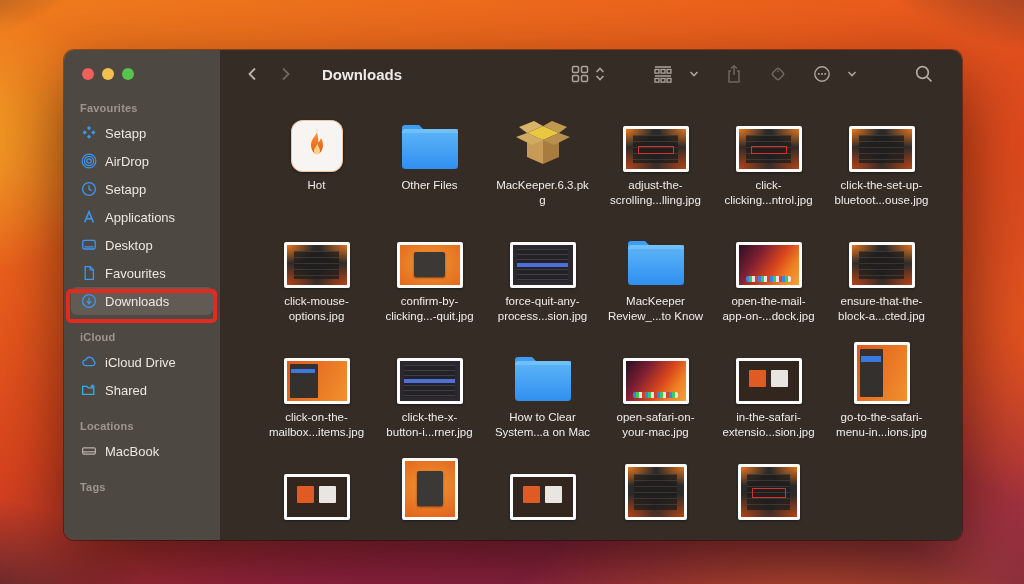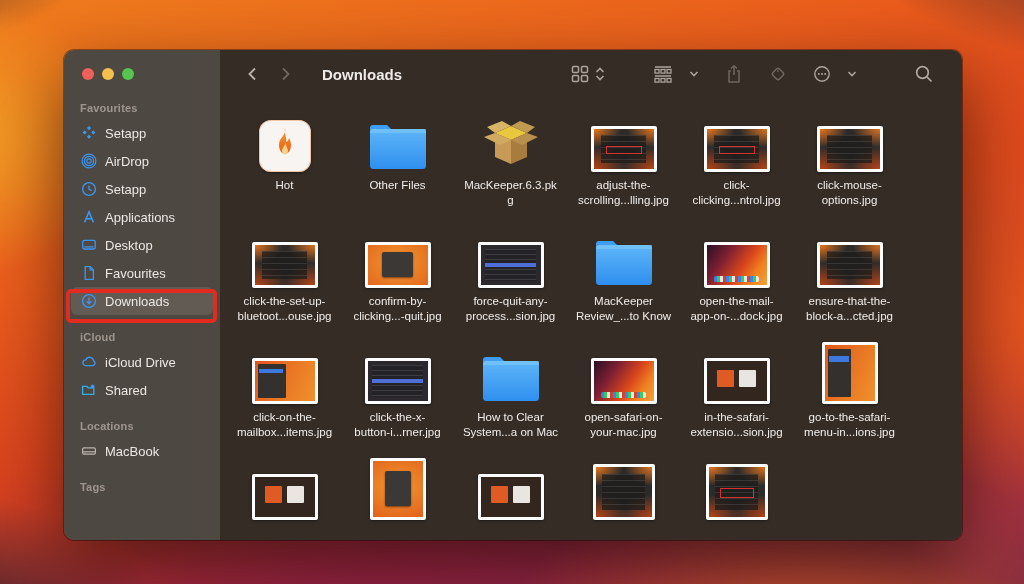--- a/index.html
+++ b/index.html
@@ -51,21 +51,21 @@
 
   
   .main { flex:1; background:#352c26; display:flex; flex-direction:column; min-width:0; }
   .toolbar { height:48px; display:flex; align-items:center; padding:0 26px 0 22px; flex:none; }
   .tbtn { background:none; border:none; padding:2px; display:flex; align-items:center; cursor:default; }
   .tb-title { font-size:15px; font-weight:700; color:#edeae7; margin-left:26px; }
   .tb-right { margin-left:auto; display:flex; align-items:center; }
   .sp44 { width:42px; } .sp22 { width:20px; } .sp12 { width:10px; } .sp58 { width:52px; }
 
   
-  .content { flex:1; overflow:hidden; position:relative; }
+  .content { flex:1; overflow:hidden; position:relative;padding-left:32px; }
   .grid {
     display:grid; grid-template-columns:repeat(6,113px); grid-auto-rows:116px;
     padding:12px 0 0 8px;
   }
   .cell { display:flex; flex-direction:column; align-items:center; }
   .iconbox { height:62px; display:flex; align-items:flex-end; justify-content:center; }
   .file-label {
     margin-top:6px; font-size:11.5px; line-height:1.32; color:#f1edea;
     text-align:center; white-space:pre-line; max-width:110px;
   }
@@ -398,32 +398,32 @@
           <div class="file-label">click-
 clicking...ntrol.jpg</div>
         </div>
 
         <div class="cell">
           <div class="iconbox">
               <div class="thumb">
                 <div class="shot v-dark"></div>
               </div>
             </div>
+          <div class="file-label">click-the-set-up-
+bluetoot...ouse.jpg</div>
+        </div>
+
+        <div class="cell">
+          <div class="iconbox">
+              <div class="thumb">
+                <div class="shot v-dark"></div>
+              </div>
+            </div>
           <div class="file-label">click-mouse-
 options.jpg</div>
-        </div>
-
-        <div class="cell">
-          <div class="iconbox">
-              <div class="thumb">
-                <div class="shot v-dark"></div>
-              </div>
-            </div>
-          <div class="file-label">click-the-set-up-
-bluetoot...ouse.jpg</div>
         </div>
 
         <div class="cell">
           <div class="iconbox">
               <div class="thumb">
                 <div class="shot v-dialog"></div>
               </div>
             </div>
           <div class="file-label">confirm-by-
 clicking...-quit.jpg</div>

